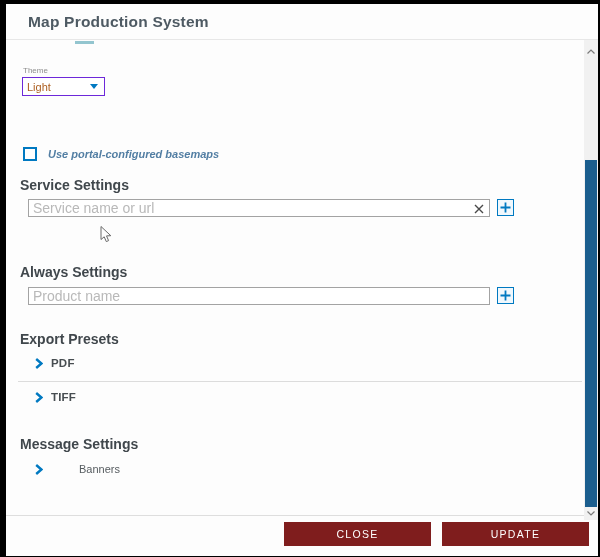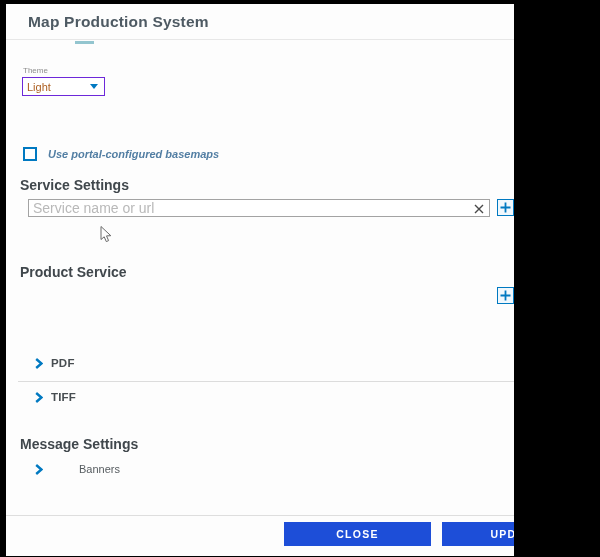--- a/index.html
+++ b/index.html
@@ -1,19 +1,19 @@
 <!DOCTYPE html>
 <html><head>
 <meta charset="utf-8">
 <style>
   * { margin: 0; padding: 0; box-sizing: border-box; }
   html, body { width: 600px; height: 557px; }
   body { font-family: "Liberation Sans", sans-serif; background: #000; }
 
-  .frame { position: relative; width: 514px; height: 557px; background: #000; overflow: hidden; }
+  .frame { position: relative; width: 600px; height: 557px; background: #000; overflow: hidden; }
   .dialog { position: absolute; left: 6px; top: 4px; width: 592px; height: 552px; background: #fdfdfd; }
 
   .abs { position: absolute; }
 
   .title { left: 28px; top: 13px; font-size: 15.5px; font-weight: 600; color: #4e5a63; letter-spacing: 0.2px; }
   .header-divider { left: 6px; top: 39px; width: 592px; height: 1px; background: #e7e7e7; }
   .scroll-fragment { left: 75px; top: 41px; width: 19px; height: 3px; background: #93c5cf; }
 
   .theme-label { left: 23px; top: 66px; font-size: 8px; color: #8d8d8d; }
   .theme-select { left: 22px; top: 77px; width: 83px; height: 19px; border: 1px solid #6d28d9; background: #fff;
@@ -52,22 +52,22 @@
   .row-pdf { left: 35px; top: 357px; }
   .row-tiff { left: 35px; top: 391px; }
   .row-banners { left: 35px; top: 463px; gap: 28px; }
   .chev { display: flex; align-items: center; margin-right: 8px; }
   .preset-label { font-size: 11.5px; font-weight: 700; color: #474d51; letter-spacing: 0.2px; }
   .banner-label { font-size: 11px; font-weight: 400; color: #565c60; }
 
   .row-divider { left: 18px; top: 381px; width: 564px; height: 1px; background: #dcdcdc; }
 
   .footer-divider { left: 6px; top: 515px; width: 592px; height: 1px; background: #dedede; }
-  .btn { height: 24px; background: #1d4ed8; color: #fff; border: none; font-family: "Liberation Sans", sans-serif;
-         font-size: 10.5px; font-weight: 700; letter-spacing: 1.3px; cursor: pointer; }
+  .btn { height: 24px; background: #7f1d1d; color: #fff; border: none; font-family: "Liberation Sans", sans-serif;
+         font-size: 10.5px; font-weight: 400; letter-spacing: 1.3px; cursor: pointer; }
   .btn-close { left: 284px; top: 522px; width: 147px; }
   .btn-update { left: 442px; top: 522px; width: 147px; }
 
   .scroll-track { left: 584px; top: 40px; width: 14px; height: 480px; background: #f1f1f1; }
   .scroll-up { left: 584px; top: 44px; width: 14px; height: 14px; display: flex; align-items: center; justify-content: center; }
   .scroll-down { left: 584px; top: 506px; width: 14px; height: 14px; display: flex; align-items: center; justify-content: center; }
   .scroll-thumb { left: 585px; top: 160px; width: 12px; height: 347px; background: #1b5e8e; cursor: grab; }
 
   .cursor { left: 100px; top: 226px; }
 </style>
@@ -98,27 +98,29 @@
     <svg width="10" height="10" viewBox="0 0 10 10">
       <path d="M1 1 L9 9 M9 1 L1 9" stroke="#4a4a4a" stroke-width="1.4" fill="none"></path>
     </svg>
   </div>
   <div class="abs plus-btn plus-svc">
     <svg width="11" height="11" viewBox="0 0 11 11">
       <path d="M5.5 0.5 V10.5 M0.5 5.5 H10.5" stroke="#0079c1" stroke-width="1.8" fill="none"></path>
     </svg>
   </div>
 
-  <div class="abs section-heading h-product">Product Service</div>
+  <div class="abs section-heading h-product">Always Settings</div>
+  <input class="abs text-input prd-input" placeholder="Product name" style="">
   <div class="abs plus-btn plus-prd">
     <svg width="11" height="11" viewBox="0 0 11 11">
       <path d="M5.5 0.5 V10.5 M0.5 5.5 H10.5" stroke="#0079c1" stroke-width="1.8" fill="none"></path>
     </svg>
   </div>
 
+  <div class="abs section-heading h-export">Export Presets</div>
   <div class="abs preset-row row-pdf">
     <span class="chev">
       <svg width="8" height="11" viewBox="0 0 8 11">
           <path d="M1.2 1 L6.4 5.5 L1.2 10" stroke="#0079c1" stroke-width="2.4" fill="none"></path>
         </svg>
     </span>
     <span class="preset-label">PDF</span>
   </div>
   <div class="abs row-divider"></div>
   <div class="abs preset-row row-tiff">

